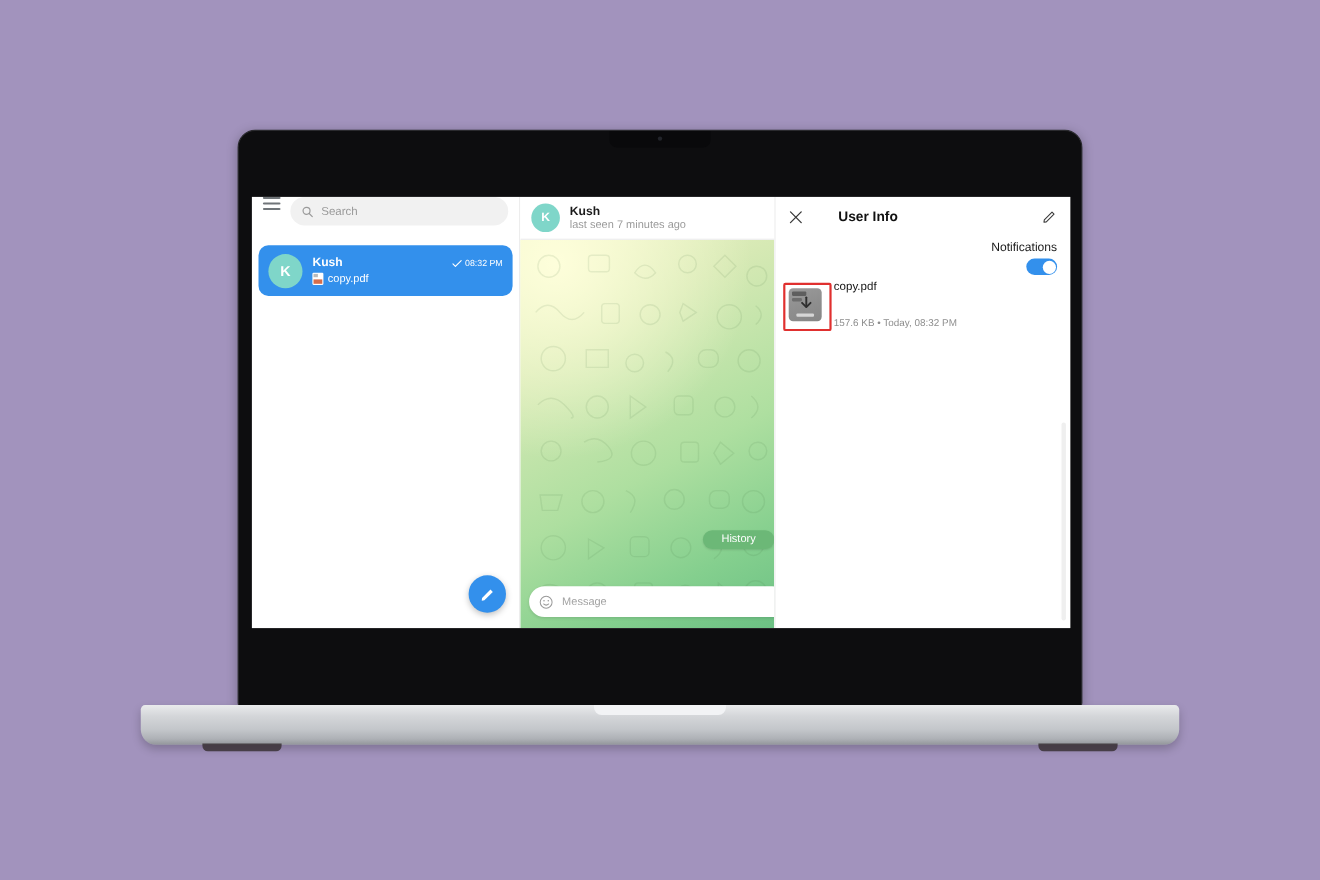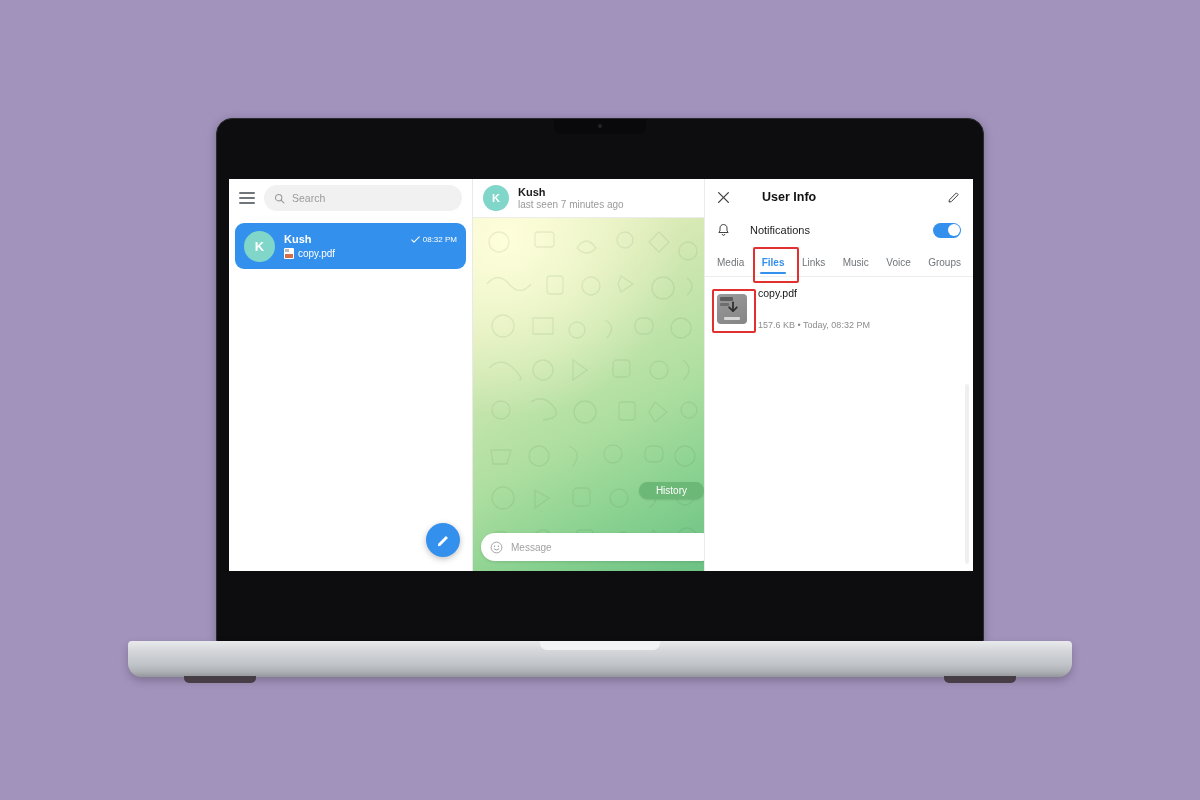--- a/index.html
+++ b/index.html
@@ -105,21 +105,20 @@
     height: 100%;
     background: #ffffff;
     flex: 0 0 244px;
     position: relative;
     border-right: 1px solid #e9e9e9;
     box-sizing: border-box;
   }
   #list-header {
     height: 38px;
     display: flex;
-    align-items: center;
     padding: 0 10px;
     gap: 9px;
   }
   #hamburger {
     width: 16px;
     height: 12px;
     display: flex;
     flex-direction: column;
     justify-content: space-between;
     cursor: pointer;
@@ -352,23 +351,24 @@
   }
   #info-title {
     font-size: 12.5px;
     font-weight: bold;
     color: #111111;
     flex: 1;
   }
   #notif-row {
     height: 30px;
     display: flex;
-    align-items: center;
+    align-items: flex-end;
     padding: 0 12px;
-    gap: 20px;
+    gap: 4px;
+    flex-direction: column;
   }
   #notif-label {
     font-size: 11px;
     color: #1c1c1c;
     flex: 1;
   }
   #toggle {
     width: 28px;
     height: 15px;
     border-radius: 8px;
@@ -648,29 +648,20 @@
 
         <div id="notif-row">
           <svg width="13" height="14" viewBox="0 0 18 20">
             <path d="M9 2.2 c-3 0-5 2.2-5 5 v4 l-1.6 2.4 h13.2 L14 11.2 v-4 c0-2.8-2-5-5-5Z" fill="none" stroke="#3a3a3a" stroke-width="1.4" stroke-linejoin="round"></path>
             <path d="M7.2 16.4 a1.9 1.9 0 0 0 3.6 0" fill="none" stroke="#3a3a3a" stroke-width="1.4" stroke-linecap="round"></path>
           </svg>
           <span id="notif-label">Notifications</span>
           <div id="toggle"></div>
         </div>
 
-        <div id="tabs">
-          <span class="tab">Media</span>
-          <span class="tab active">Files</span>
-          <span class="tab">Links</span>
-          <span class="tab">Music</span>
-          <span class="tab">Voice</span>
-          <span class="tab">Groups</span>
-          <div id="tab-highlight"></div>
-        </div>
 
         <div id="file-row">
           <div id="file-thumb-wrap">
             <div id="file-thumb">
               <div id="thumb-strip"></div>
               <div id="thumb-strip2"></div>
               <svg width="14" height="14" viewBox="0 0 16 16" style="position:absolute;left:9px;top:7px;">
                 <line x1="8" y1="1.5" x2="8" y2="11" stroke="#2e2e2e" stroke-width="2" stroke-linecap="round"></line>
                 <polyline points="3.6,7.2 8,11.6 12.4,7.2" fill="none" stroke="#2e2e2e" stroke-width="2" stroke-linecap="round" stroke-linejoin="round"></polyline>
               </svg>

